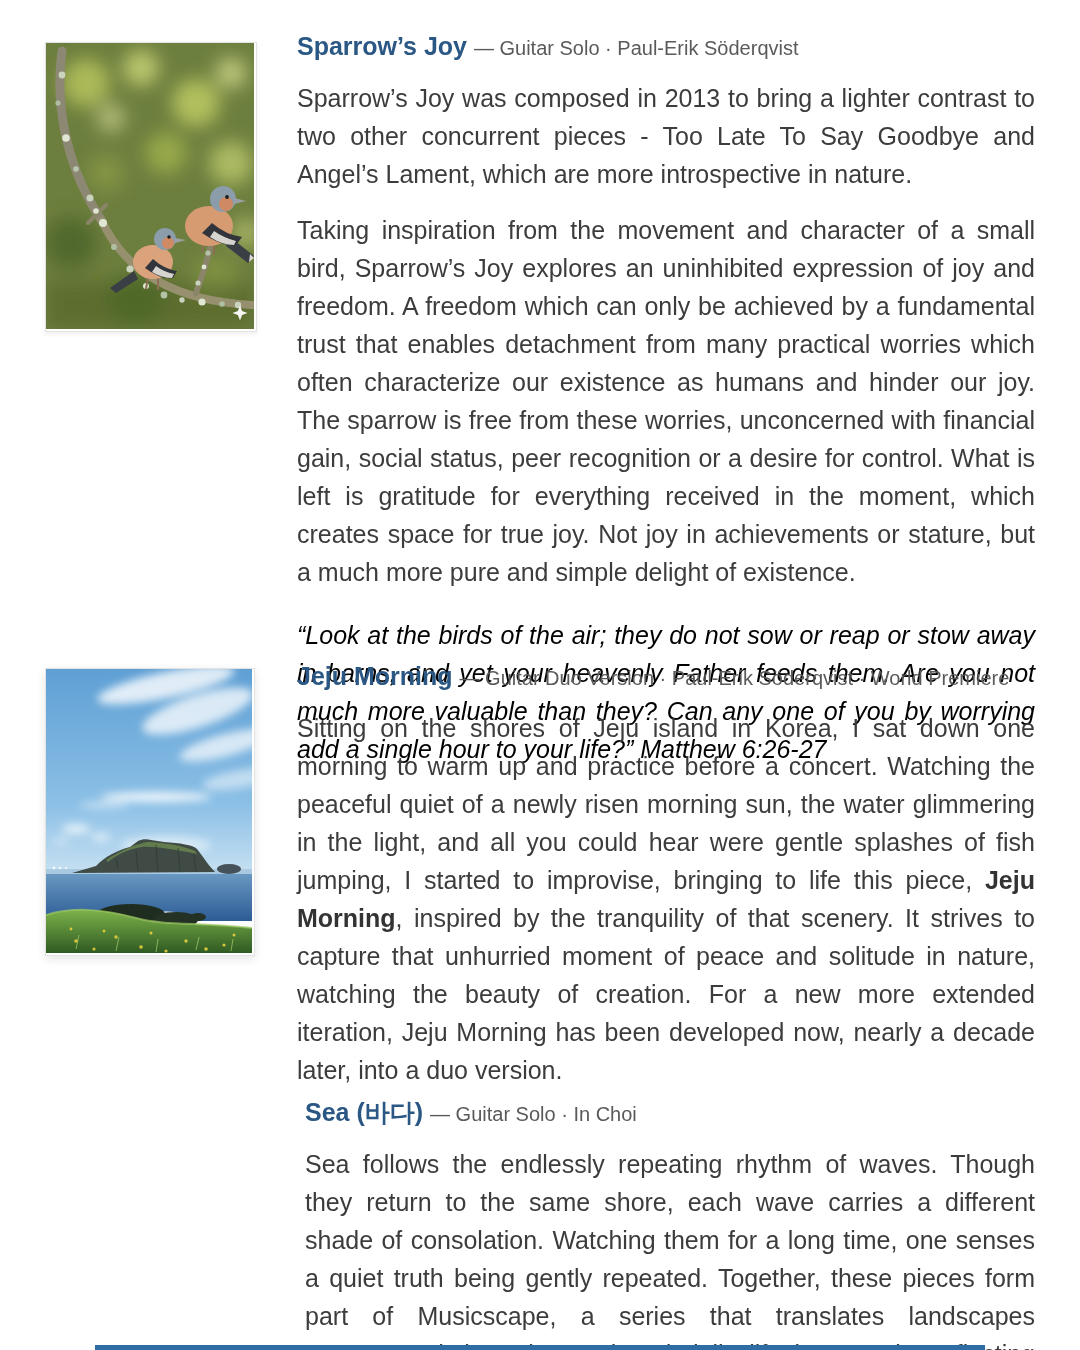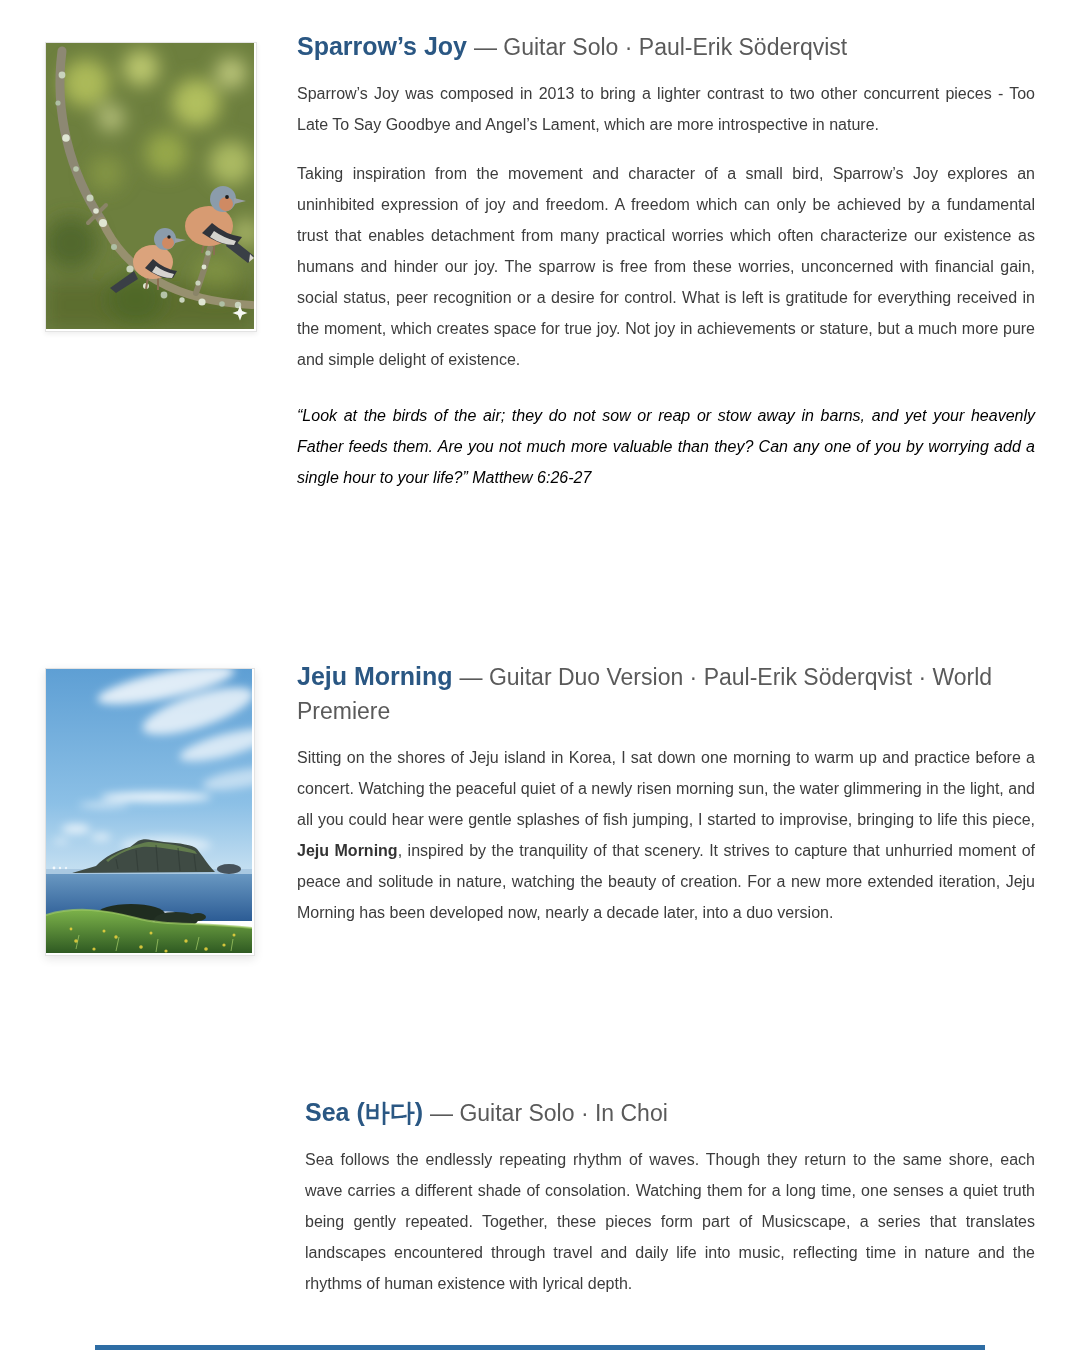--- a/index.html
+++ b/index.html
@@ -26,25 +26,25 @@
   .notes{position:absolute;}
   #notes-sparrow{left:297px;top:30px;width:738px;}
   #notes-jeju{left:297px;top:660px;width:738px;}
   #notes-sea{left:305px;top:1096px;width:730px;}
   h2.piece-head{
     margin:0 0 14px 0;
     font-size:25px;line-height:33px;font-weight:bold;
     color:#2a5783;
   }
   h2.piece-head .subtitle{
-    font-weight:normal;font-size:23px;color:#5a5a5a;
+    font-weight:normal;font-size:20px;color:#5a5a5a;
   }
   .notes p{
     margin:0 0 18px 0;
-    font-size:16px;line-height:31px;
+    font-size:25px;line-height:38px;
     color:#3c3c3c;
     text-align:justify;
   }
   .notes p.quote{
     font-style:italic;color:#000000;margin-top:25px;
   }
   .notes .inline-bold{font-weight:bold;color:#333333;}
   .bottom-bar{
     position:absolute;left:95px;top:1345px;width:890px;height:5px;
     background:#2e6da4;

